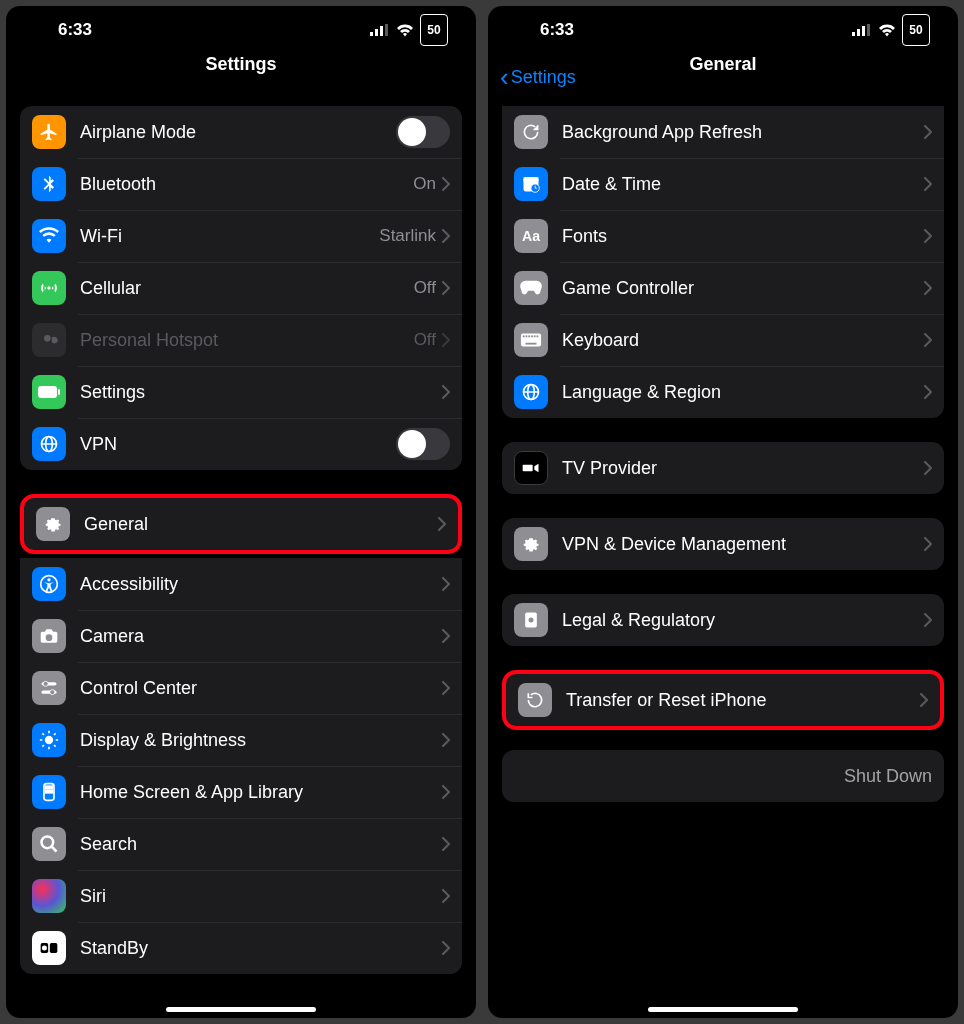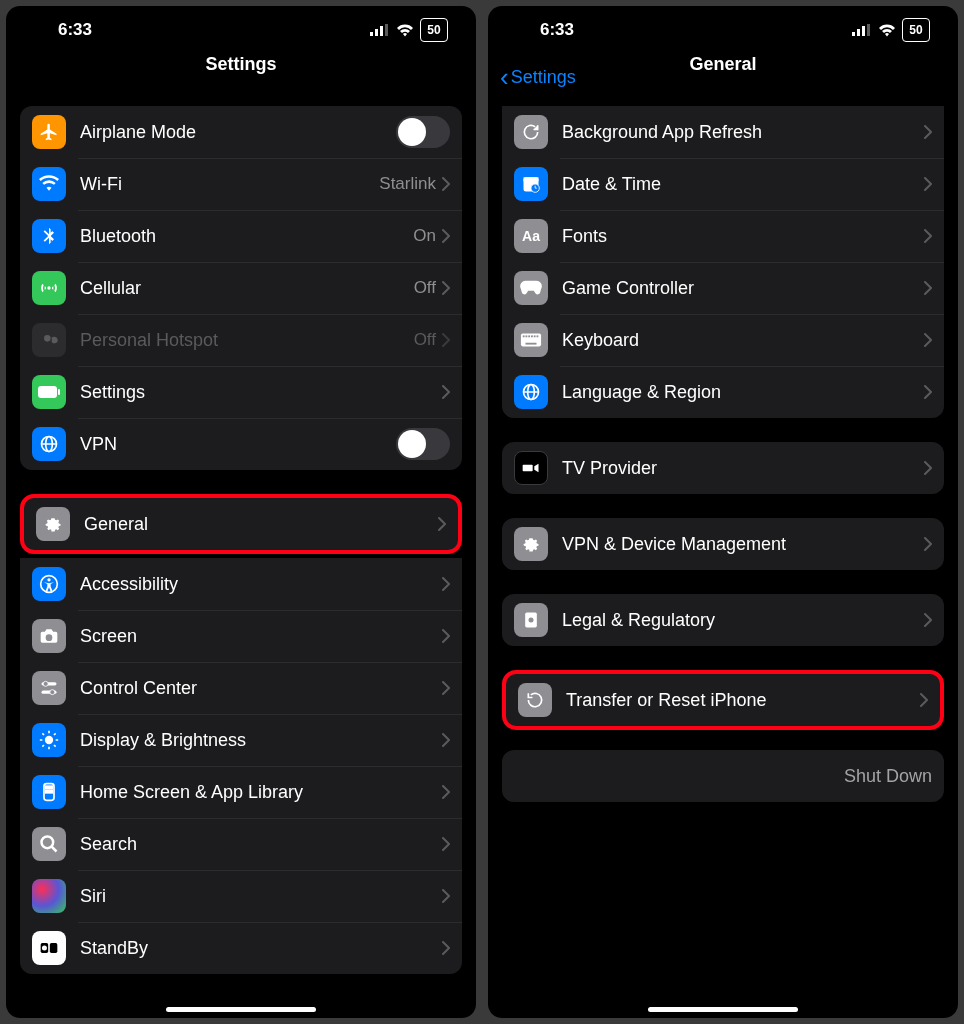--- a/index.html
+++ b/index.html
@@ -39,21 +39,21 @@
   .signal-icon, .wifi-icon { display: inline-flex; }
   .battery-badge {
     border: 1.5px solid #fff;
     border-radius: 4px;
     padding: 0 2px;
     font-size: 12px;
     font-weight: 700;
     display: inline-flex;
     align-items: center;
     justify-content: center;
-    height: 24px;
+    height: 32px;
     min-width: 28px;
   }
   
   .nav-header {
     height: 46px;
     display: flex;
     justify-content: center;
     position: relative;
     color: #fff;
     font-size: 18px;
@@ -202,39 +202,39 @@
             </svg>
           </div>
         <span class="label">Airplane Mode</span>
         <div class="toggle">
             <div class="knob"></div>
           </div>
       </div>
       <div class="row">
         <div class="icon-box bg-blue">
             <svg width="20" height="20" viewBox="0 0 24 24" fill="#fff">
+              <path d="M12 2v8L7 5 5.5 6.5 11 12l-5.5 5.5L7 19l5-5v8l6-6-4-4 4-4-6-6zm2 14l2 2-2 2v-4zm0-8V4l2 2-2 2z"></path>
+            </svg>
+          </div>
+        <span class="label">Bluetooth</span>
+        <span class="value">On</span>
+        <span class="chevron">
+            <svg width="8" height="14" viewBox="0 0 8 14" fill="none">
+              <path d="M1 1l6 6-6 6" stroke="#5a5a5e" stroke-width="2" stroke-linecap="round"></path>
+            </svg>
+          </span>
+      </div>
+      <div class="row">
+        <div class="icon-box bg-blue">
+            <svg width="20" height="20" viewBox="0 0 24 24" fill="#fff">
               <path d="M12 20l3-3.5a4.5 4.5 0 0 0-6 0L12 20zm-6-7a9 9 0 0 1 12 0l2-2.3a12 12 0 0 0-16 0L6 13zm-4-4.6a15 15 0 0 1 20 0L24 6a18 18 0 0 0-24 0l2 2.4z"></path>
             </svg>
           </div>
         <span class="label">Wi-Fi</span>
         <span class="value">Starlink</span>
-        <span class="chevron">
-            <svg width="8" height="14" viewBox="0 0 8 14" fill="none">
-              <path d="M1 1l6 6-6 6" stroke="#5a5a5e" stroke-width="2" stroke-linecap="round"></path>
-            </svg>
-          </span>
-      </div>
-      <div class="row">
-        <div class="icon-box bg-blue">
-            <svg width="20" height="20" viewBox="0 0 24 24" fill="#fff">
-              <path d="M12 2v8L7 5 5.5 6.5 11 12l-5.5 5.5L7 19l5-5v8l6-6-4-4 4-4-6-6zm2 14l2 2-2 2v-4zm0-8V4l2 2-2 2z"></path>
-            </svg>
-          </div>
-        <span class="label">Bluetooth</span>
-        <span class="value">On</span>
         <span class="chevron">
             <svg width="8" height="14" viewBox="0 0 8 14" fill="none">
               <path d="M1 1l6 6-6 6" stroke="#5a5a5e" stroke-width="2" stroke-linecap="round"></path>
             </svg>
           </span>
       </div>
       <div class="row">
         <div class="icon-box bg-green">
             <svg width="20" height="20" viewBox="0 0 24 24" fill="#fff">
               <path d="M4 7a10 10 0 0 0 0 10l1.5-1.5a8 8 0 0 1 0-7L4 7zm16 0l-1.5 1.5a8 8 0 0 1 0 7L20 17a10 10 0 0 0 0-10zM7 10a6 6 0 0 0 0 4l1.5-1a4 4 0 0 1 0-2L7 10zm10 0l-1.5 1a4 4 0 0 1 0 2l1.5 1a6 6 0 0 0 0-4zm-5 0a2 2 0 1 0 0 4 2 2 0 0 0 0-4z"></path>
@@ -321,21 +321,21 @@
               <path d="M1 1l6 6-6 6" stroke="#5a5a5e" stroke-width="2" stroke-linecap="round"></path>
             </svg>
           </span>
       </div>
       <div class="row">
         <div class="icon-box bg-gray">
             <svg width="20" height="20" viewBox="0 0 24 24" fill="#fff">
               <path d="M4 7h3l2-3h6l2 3h3a2 2 0 0 1 2 2v9a2 2 0 0 1-2 2H4a2 2 0 0 1-2-2V9a2 2 0 0 1 2-2zm8 3a4 4 0 1 0 0 8 4 4 0 0 0 0-8z"></path>
             </svg>
           </div>
-        <span class="label">Screen</span>
+        <span class="label">Camera</span>
         <span class="chevron">
             <svg width="8" height="14" viewBox="0 0 8 14" fill="none">
               <path d="M1 1l6 6-6 6" stroke="#5a5a5e" stroke-width="2" stroke-linecap="round"></path>
             </svg>
           </span>
       </div>
       <div class="row">
         <div class="icon-box bg-gray">
             <svg width="20" height="20" viewBox="0 0 24 24" fill="#fff">
               <rect x="3" y="5" width="18" height="4" rx="2"></rect>

